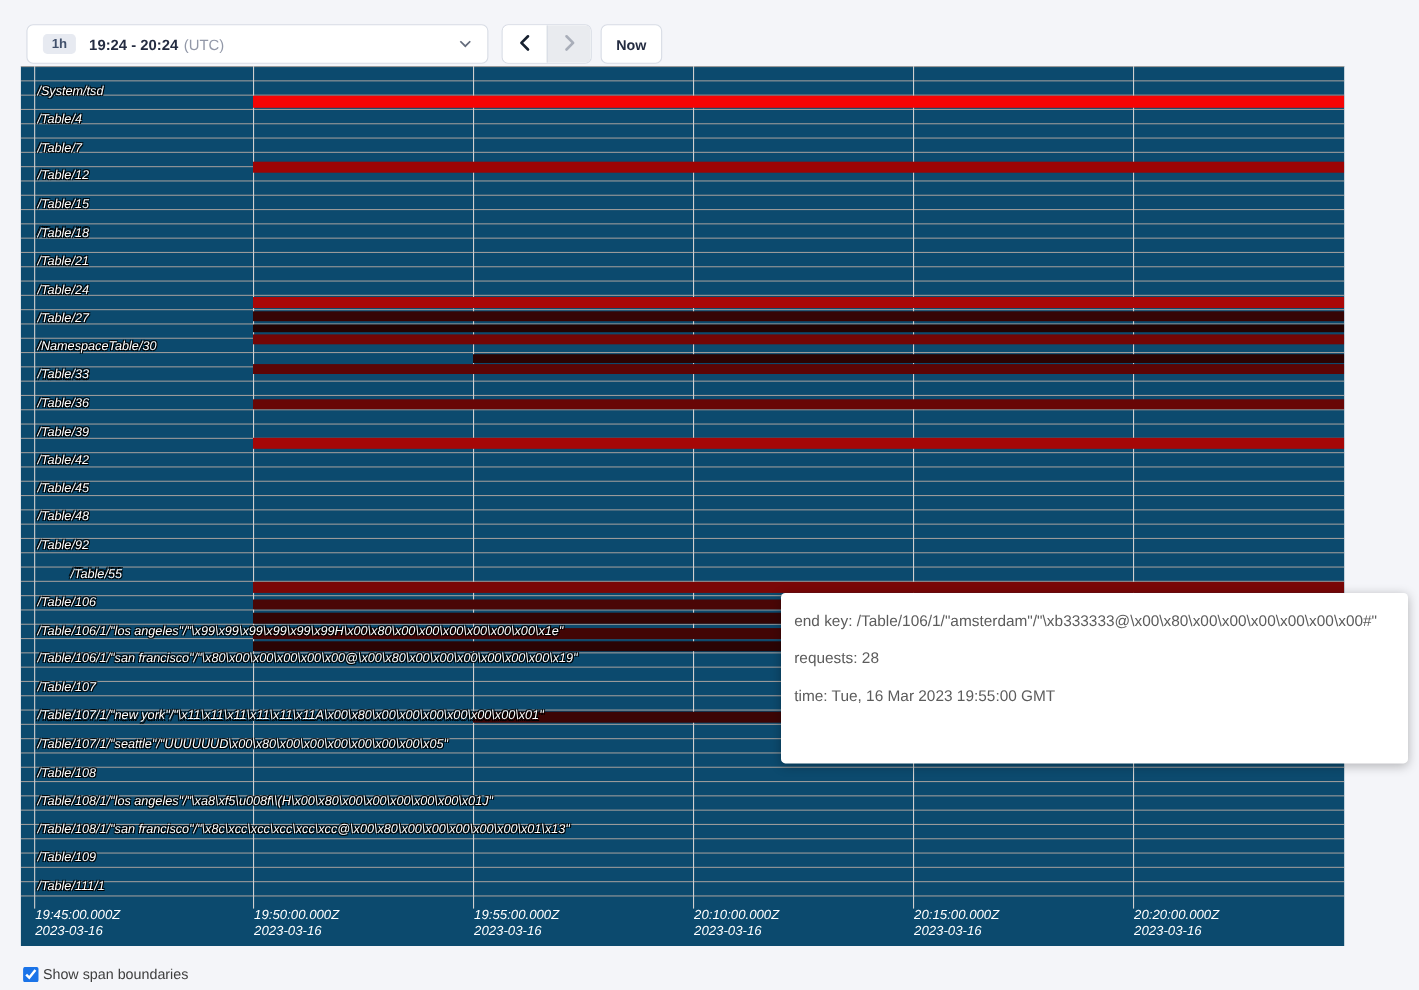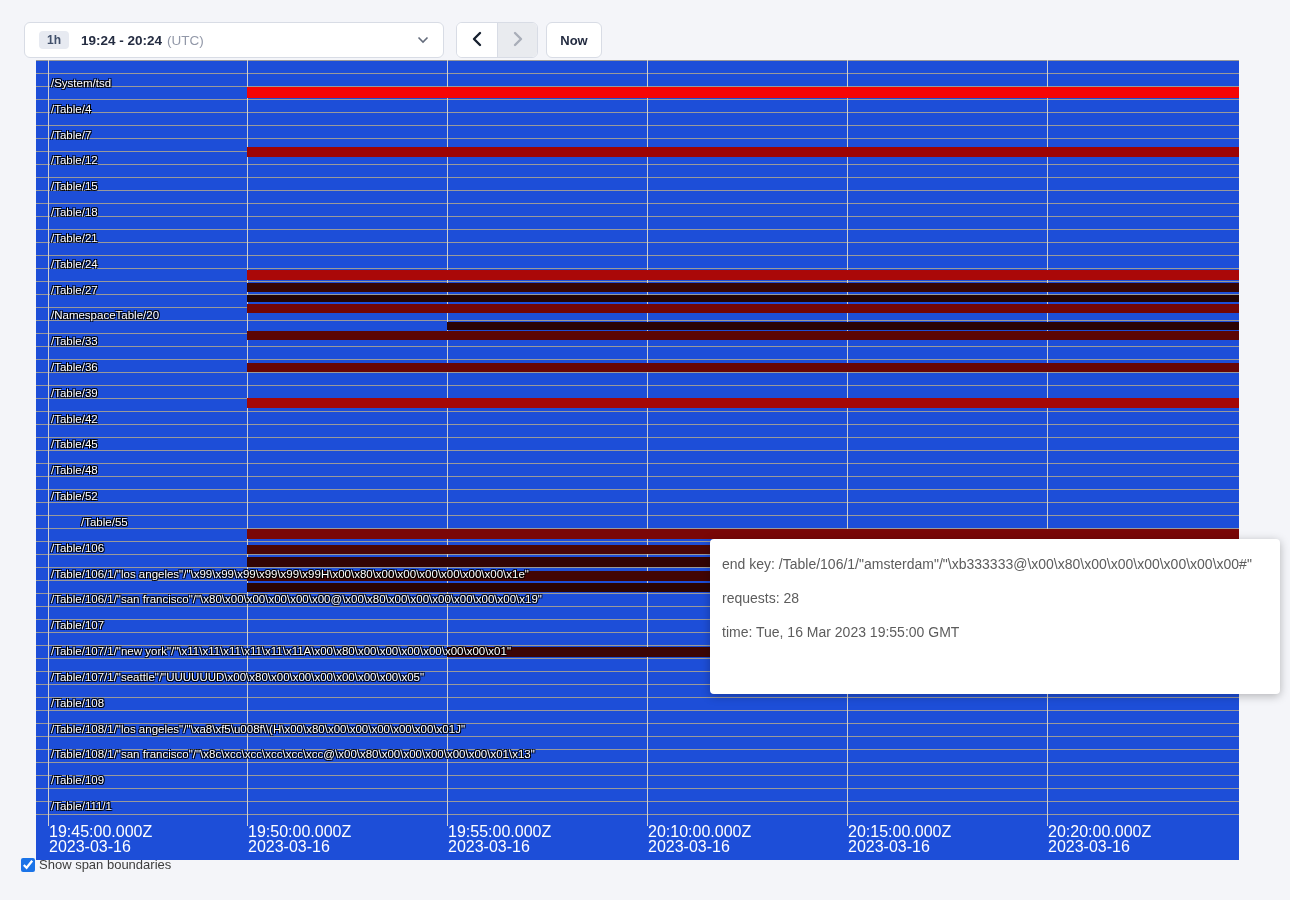--- a/index.html
+++ b/index.html
@@ -38,45 +38,45 @@
 
   .now-btn {
     position:absolute; left:546px; top:22px; width:56px; height:36px;
     background:#fff; border:1px solid #d8dce5; border-radius:6px;
     font-family:"Liberation Sans", sans-serif;
     font-size:13px; font-weight:700; color:#242c41; cursor:pointer;
   }
 
   
   .heatmap {
-    position:absolute; left:36px; top:60px; width:1203px; height:800px;
-    background:#1d4ed8; overflow:hidden;
+    position:absolute; left:19px; top:60px; width:1203px; height:800px;
+    background:#0c4a6e; overflow:hidden;font-style:italic;
   }
   .gl-h { position:absolute; left:0; width:1203px; height:1px; background:#9a9a9a; }
   .gl-v { position:absolute; top:0; width:1px; height:766px; background:#cfcfcf; }
   .band { position:absolute; }
   .row-label {
     position:absolute; left:15px; height:14px; line-height:14px;
     color:#fff; font-size:11.5px; white-space:nowrap;
     text-shadow:1px 1px 0 #000, -1px 1px 0 #000, 1px -1px 0 #000, -1px -1px 0 #000;
   }
-  .axis-label { position:absolute; top:764px; color:#fff; font-size:16px; line-height:15px; white-space:nowrap; }
+  .axis-label { position:absolute; top:764px; color:#fff; font-size:12px; line-height:15px; white-space:nowrap; }
 
   
   .tooltip {
     position:absolute; left:710px; top:539px; width:570px; height:155px;
     background:#fff; border-radius:4px; z-index:10;
     box-shadow:0 2px 10px rgba(0,0,0,0.28);
     padding:8px 12px; color:#5c5c5c; font-size:14px;
   }
   .tooltip div { line-height:34px; white-space:nowrap; }
 
   
   .footer-check {
-    position:absolute; left:21px; top:857px;
+    position:absolute; left:21px; top:878px;
     display:flex; align-items:center; gap:4px;
     font-size:13px; color:#3d3d3d; cursor:pointer;
   }
   .footer-check input { width:14px; height:14px; accent-color:#1a73e8; cursor:pointer; }
 </style>
 </head>
 <body>
 
 <div class="time-dropdown">
   <span class="preset-badge">1h</span>
@@ -192,28 +192,28 @@
     <div class="band" style="left: 411px; top: 587px; width: 792px; height: 10px; background: rgb(60, 5, 5);"></div>
     <div class="row-label" style="top: 16px;">/System/tsd</div>
     <div class="row-label" style="top: 41.82px;">/Table/4</div>
     <div class="row-label" style="top: 67.64px;">/Table/7</div>
     <div class="row-label" style="top: 93.46px;">/Table/12</div>
     <div class="row-label" style="top: 119.28px;">/Table/15</div>
     <div class="row-label" style="top: 145.1px;">/Table/18</div>
     <div class="row-label" style="top: 170.92px;">/Table/21</div>
     <div class="row-label" style="top: 196.74px;">/Table/24</div>
     <div class="row-label" style="top: 222.56px;">/Table/27</div>
-    <div class="row-label" style="top: 248.38px;">/NamespaceTable/20</div>
+    <div class="row-label" style="top: 248.38px;">/NamespaceTable/30</div>
     <div class="row-label" style="top: 274.2px;">/Table/33</div>
     <div class="row-label" style="top: 300.02px;">/Table/36</div>
     <div class="row-label" style="top: 325.84px;">/Table/39</div>
     <div class="row-label" style="top: 351.66px;">/Table/42</div>
     <div class="row-label" style="top: 377.48px;">/Table/45</div>
     <div class="row-label" style="top: 403.3px;">/Table/48</div>
-    <div class="row-label" style="top: 429.12px;">/Table/52</div>
+    <div class="row-label" style="top: 429.12px;">/Table/92</div>
     <div class="row-label" style="top: 454.94px; margin-left: 30px;">/Table/55</div>
     <div class="row-label" style="top: 480.76px;">/Table/106</div>
     <div class="row-label" style="top: 506.58px;">/Table/106/1/"los angeles"/"\x99\x99\x99\x99\x99\x99H\x00\x80\x00\x00\x00\x00\x00\x00\x1e"</div>
     <div class="row-label" style="top: 532.4px;">/Table/106/1/"san francisco"/"\x80\x00\x00\x00\x00\x00@\x00\x80\x00\x00\x00\x00\x00\x00\x19"</div>
     <div class="row-label" style="top: 558.22px;">/Table/107</div>
     <div class="row-label" style="top: 584.04px;">/Table/107/1/"new york"/"\x11\x11\x11\x11\x11\x11A\x00\x80\x00\x00\x00\x00\x00\x00\x01"</div>
     <div class="row-label" style="top: 609.86px;">/Table/107/1/"seattle"/"UUUUUUD\x00\x80\x00\x00\x00\x00\x00\x00\x05"</div>
     <div class="row-label" style="top: 635.68px;">/Table/108</div>
     <div class="row-label" style="top: 661.5px;">/Table/108/1/"los angeles"/"\xa8\xf5\u008f\\(H\x00\x80\x00\x00\x00\x00\x00\x01J"</div>
     <div class="row-label" style="top: 687.32px;">/Table/108/1/"san francisco"/"\x8c\xcc\xcc\xcc\xcc\xcc@\x00\x80\x00\x00\x00\x00\x00\x01\x13"</div>

